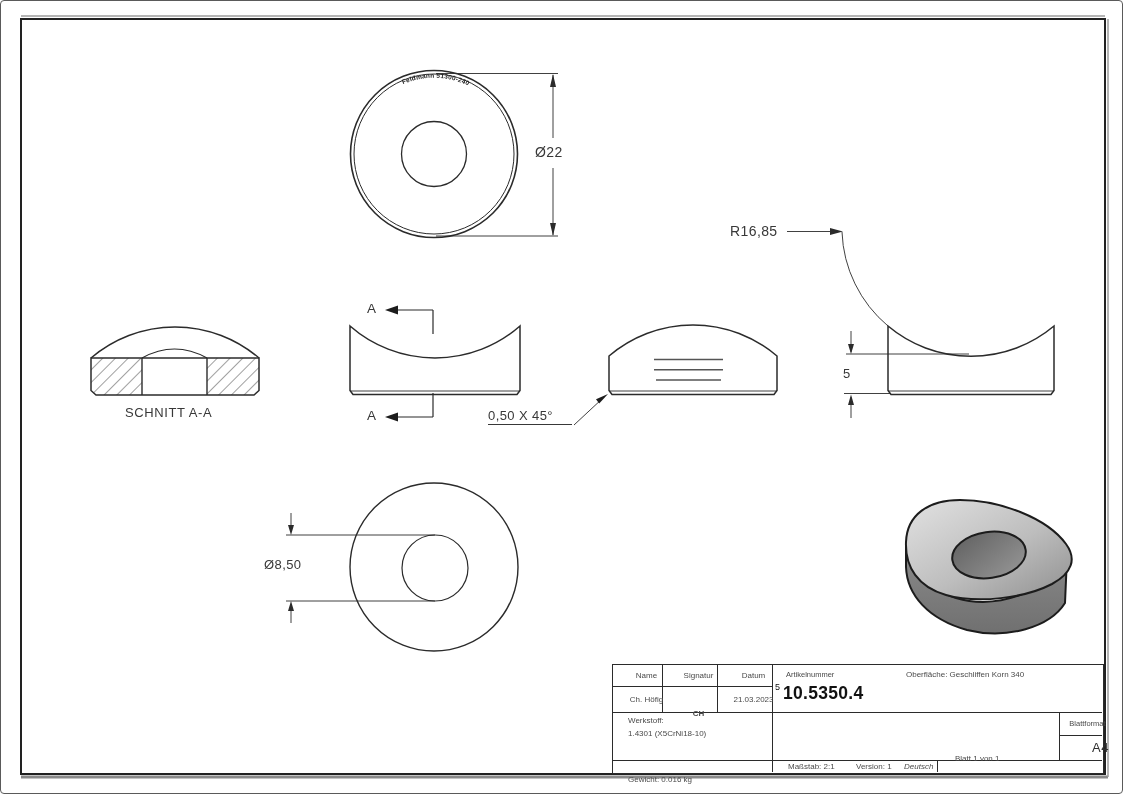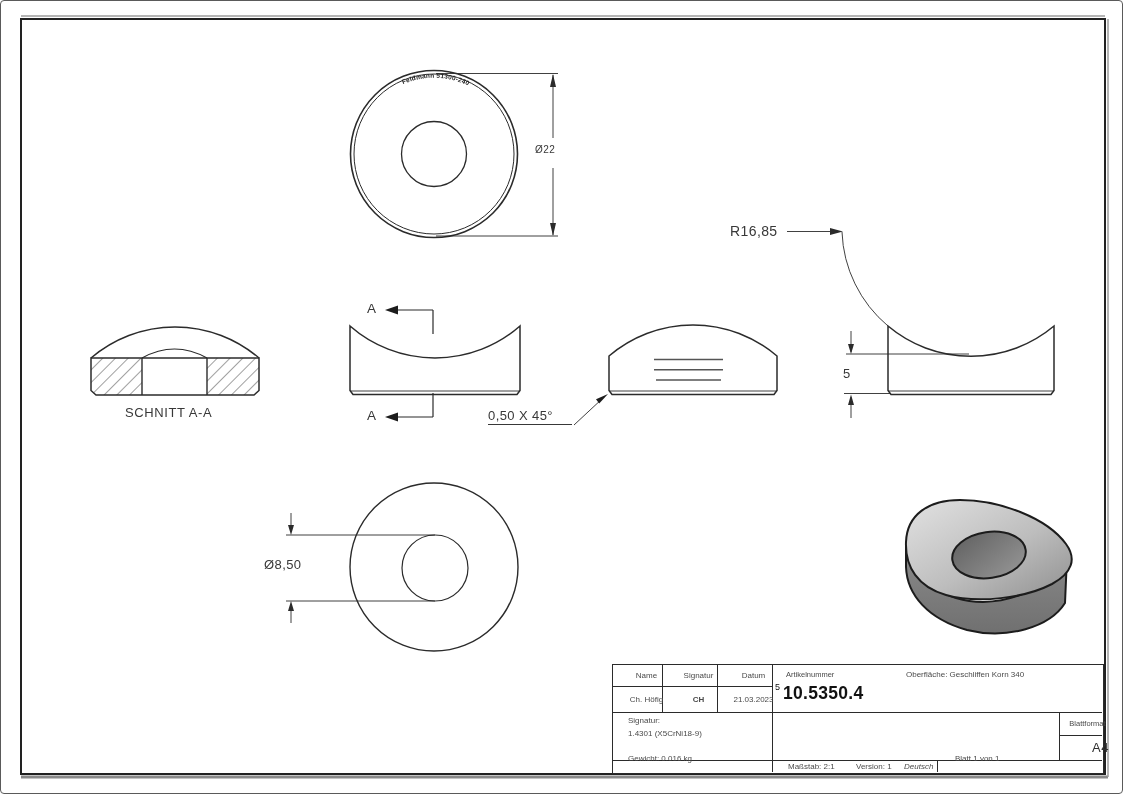--- a/index.html
+++ b/index.html
@@ -152,21 +152,21 @@
 
   <g stroke="#1c1c1c" stroke-width="2" stroke-linejoin="round">
     <path d="M 905,545 L 905,566 C 906,594 927,618 966,629 C 1006,639 1049,626 1064,602 L 1066,556
              C 1051,583 1018,600 982,601 C 944,601 913,578 905,545 Z" fill="url(#sideGrad)"></path>
     <path d="M 905,541 C 906,514 927,499 959,499 C 999,499 1046,517 1065,543 C 1076,558 1071,572 1051,583
              C 1024,597 977,603 945,594 C 917,586 904,566 905,541 Z" fill="url(#topGrad)"></path>
     <ellipse cx="988" cy="554" rx="37" ry="23" transform="rotate(-8 988 554)" fill="url(#holeGrad)"></ellipse>
   </g>
 </svg>
 
-<div class="lbl" style="left:534px;top:143px;font-size:10px;">Ø22</div>
+<div class="lbl" style="left:534px;top:143px;font-size:14px;">Ø22</div>
 <div class="lbl" style="left:263px;top:556px;font-size:13px;">Ø8,50</div>
 <div class="lbl" style="left:729px;top:222px;font-size:14px;">R16,85</div>
 <div class="lbl" style="left:842px;top:365px;font-size:13px;">5</div>
 <div class="lbl underlined" style="left:487px;top:407px;font-size:13px;width:84px;">0,50 X 45°</div>
 <div class="lbl" style="left:124px;top:404px;font-size:13px;letter-spacing:.6px;">SCHNITT A-A</div>
 <div class="lbl" style="left:366px;top:300px;font-size:13.5px;">A</div>
 <div class="lbl" style="left:366px;top:407px;font-size:13.5px;">A</div>
 
 <div class="tb">
 
@@ -178,33 +178,33 @@
   <div class="vline" style="left:446px;top:47px;height:48px;"></div>
   <div class="hline" style="left:446px;top:70px;width:43px;"></div>
   <div class="hline" style="left:0;top:95px;width:489px;"></div>
   <div class="vline" style="left:324px;top:95px;height:12px;"></div>
 
   <div class="cell ctr" style="left:0;top:0;width:49px;height:21px;">Name</div>
   <div class="cell ctr" style="left:49px;top:0;width:55px;height:21px;">Signatur</div>
   <div class="cell ctr" style="left:104px;top:0;width:55px;height:21px;">Datum</div>
 
   <div class="cell ctr" style="left:0;top:21px;width:49px;height:26px;">Ch. Höfig</div>
-  <div class="cell ctr" style="left:49px;top:21px;width:55px;height:26px;font-weight:bold;">CH</div>
+  <div class="cell ctr" style="left:49px;top:35px;width:55px;height:26px;font-weight:bold;">CH</div>
   <div class="cell ctr" style="left:104px;top:21px;width:55px;height:26px;">21.03.2023</div>
 
   <div class="cell" style="left:164px;top:2px;height:14px;font-size:7.5px;">Artikelnummer</div>
   <div class="cell" style="left:284px;top:2px;height:14px;">Oberfläche:  Geschliffen Korn 340</div>
   <div class="artnum" style="left:162px;top:18px;"><span class="pre">5</span><span class="big">10.5350.4</span></div>
 
-  <div class="cell" style="left:6px;top:49px;height:12px;">Signatur:</div>
-  <div class="cell" style="left:6px;top:62px;height:12px;">1.4301 (X5CrNi18-9)</div>
+  <div class="cell" style="left:6px;top:49px;height:12px;">Werkstoff:</div>
+  <div class="cell" style="left:6px;top:62px;height:12px;">1.4301 (X5CrNi18-10)</div>
 
   <div class="cell ctr blattfmt" style="left:432px;top:47px;width:67px;height:23px;">Blattformat</div>
   <div class="cell ctr a4" style="left:446px;top:70px;width:65px;height:25px;">A4</div>
 
-  <div class="cell" style="left:6px;top:83px;height:20px;text-align:right;">Gewicht: 0.016 kg</div>
+  <div class="cell" style="left:6px;top:104px;height:20px;text-align:right;">Gewicht: 0.016 kg</div>
   <div class="cell" style="left:166px;top:95px;height:12px;">Maßstab: 2:1</div>
   <div class="cell" style="left:234px;top:95px;height:12px;">Version: 1</div>
   <div class="cell" style="left:282px;top:95px;height:12px;font-style:italic;">Deutsch</div>
   <div class="cell" style="left:333px;top:85px;height:16px;">Blatt 1 von 1</div>
 </div>
 
 </div>
 
 </body></html>

